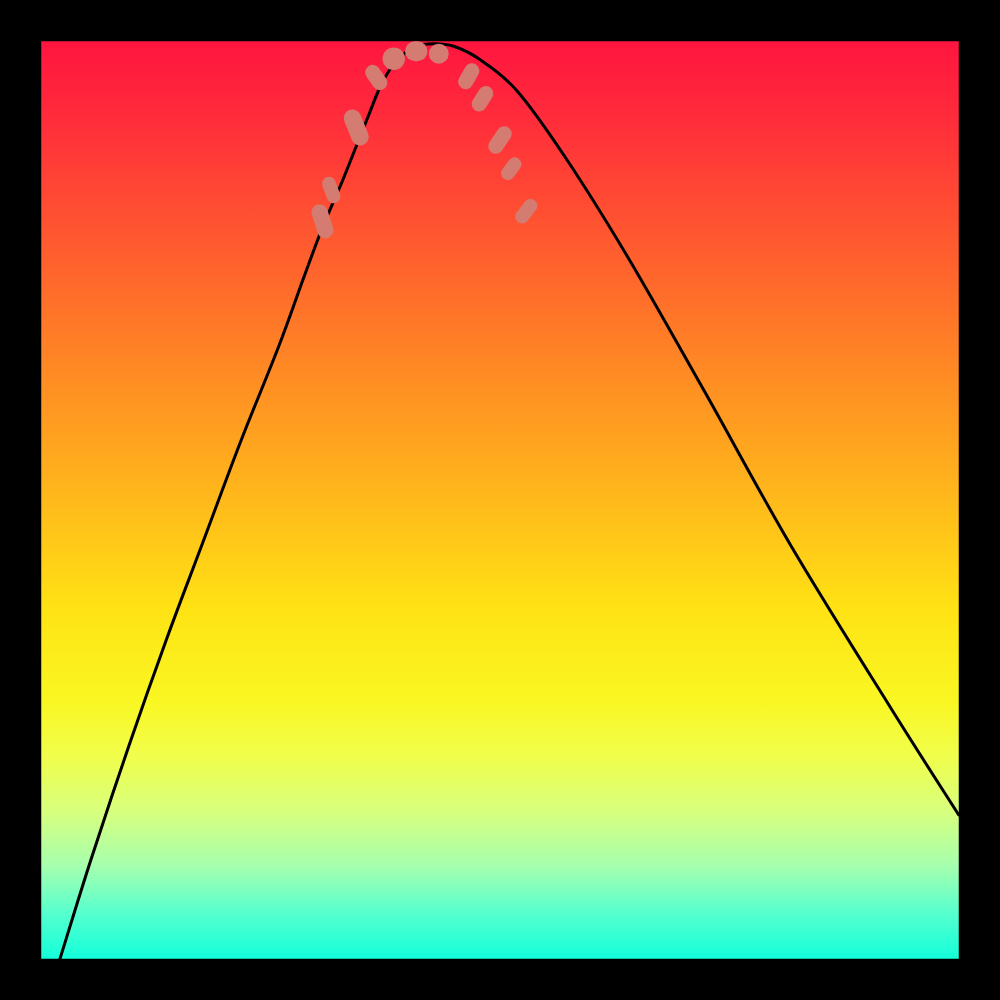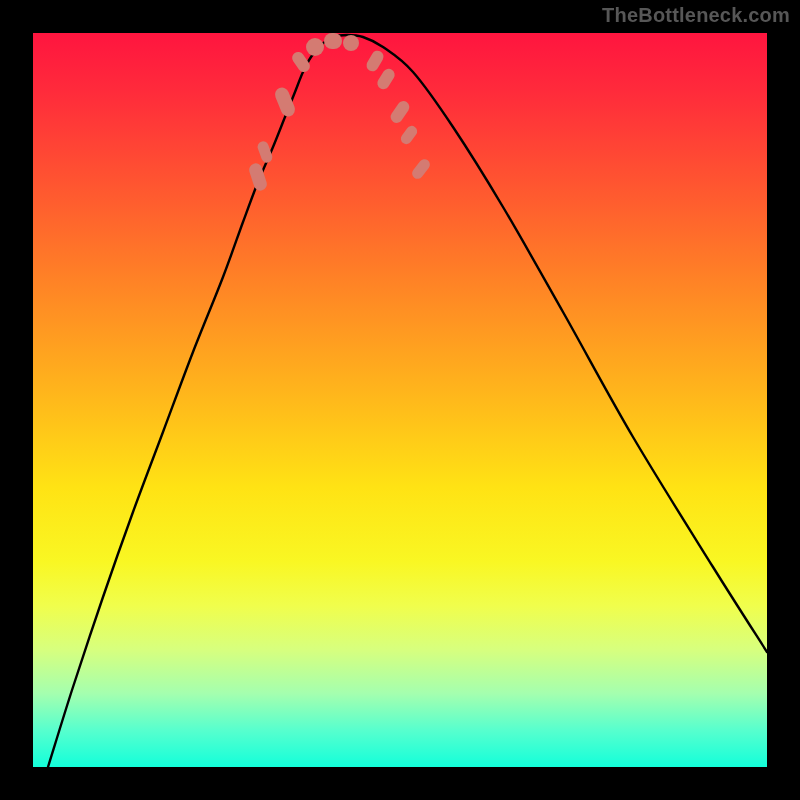--- a/index.html
+++ b/index.html
@@ -86,14 +86,13 @@
         <rect x="291.0" y="0.0" width="18" height="16" rx="8" ry="8" transform="rotate(0 300 8)"></rect>
         <rect x="310.0" y="2.0" width="16" height="16" rx="8" ry="8" transform="rotate(0 318 10)"></rect>
         <rect x="336.0" y="17.0" width="12" height="22" rx="6" ry="6" transform="rotate(30 342 28)"></rect>
         <rect x="347.0" y="35.0" width="12" height="22" rx="6" ry="6" transform="rotate(32 353 46)"></rect>
         <rect x="361.0" y="67.0" width="12" height="24" rx="6" ry="6" transform="rotate(34 367 79)"></rect>
         <rect x="370.5" y="92.0" width="11" height="20" rx="5.5" ry="5.5" transform="rotate(36 376 102)"></rect>
         <rect x="382.5" y="125.0" width="11" height="22" rx="5.5" ry="5.5" transform="rotate(38 388 136)"></rect>
       </g>
   </svg>
 
-  <div class="attribution">TheBottleneck.com</div>
 </div>
 
 </body></html>

